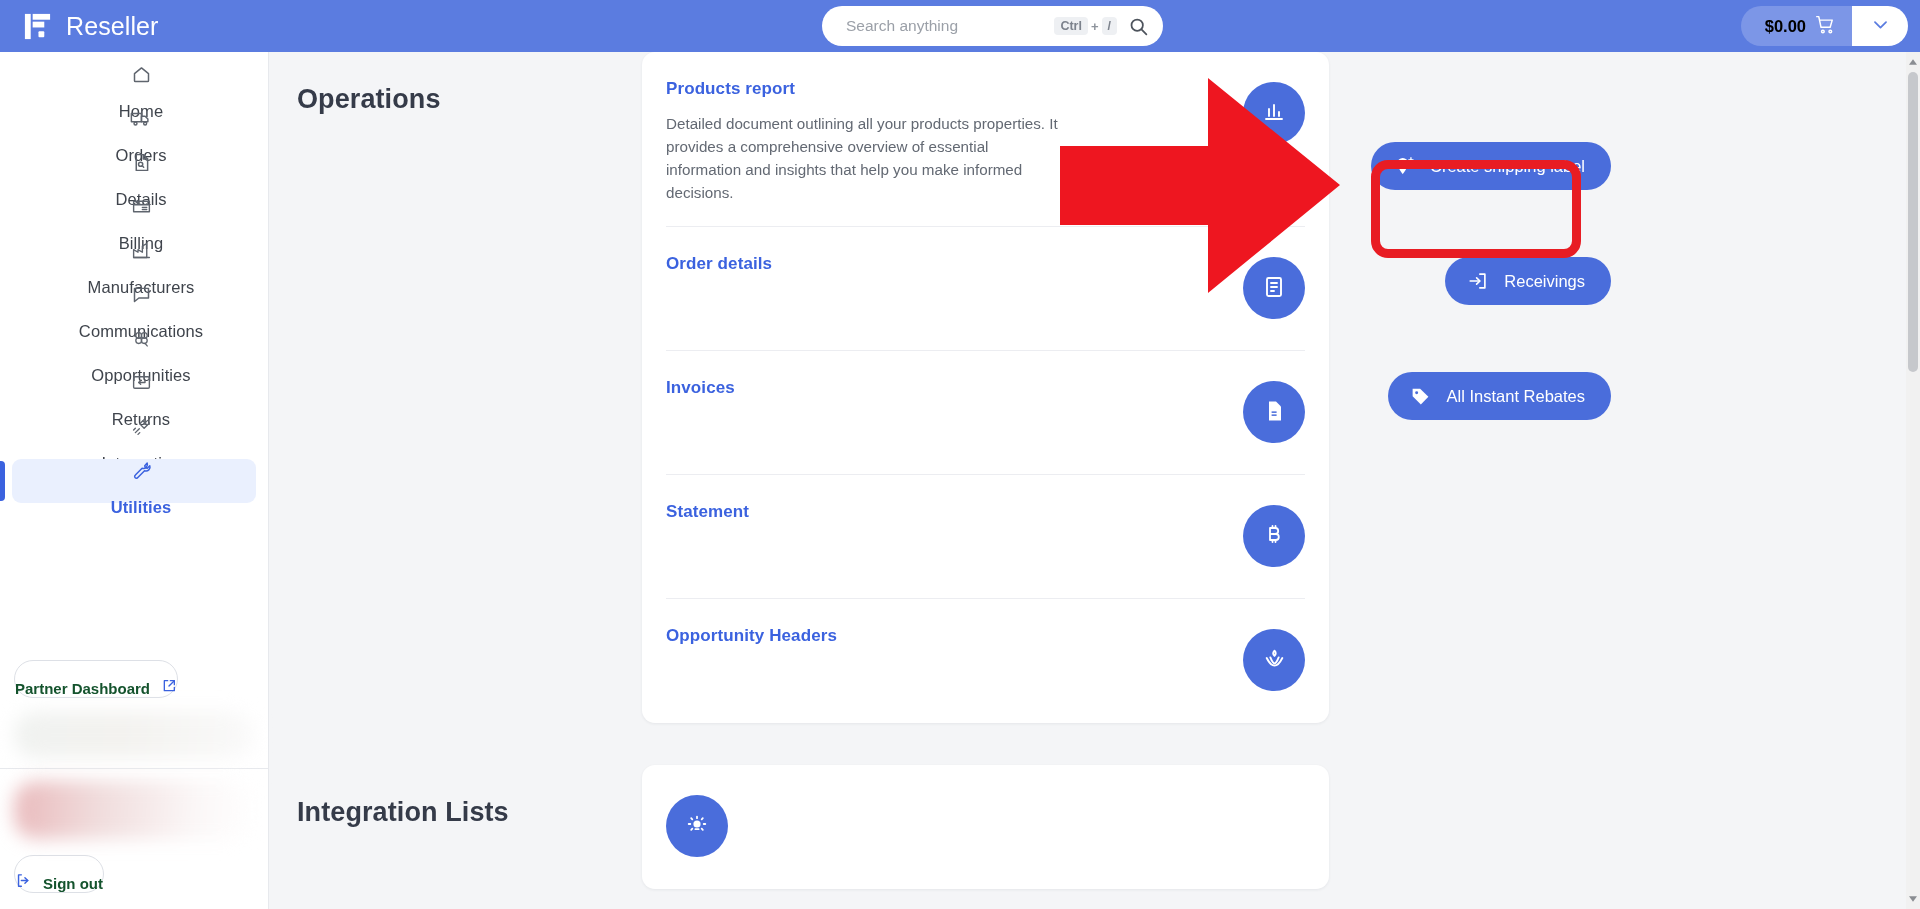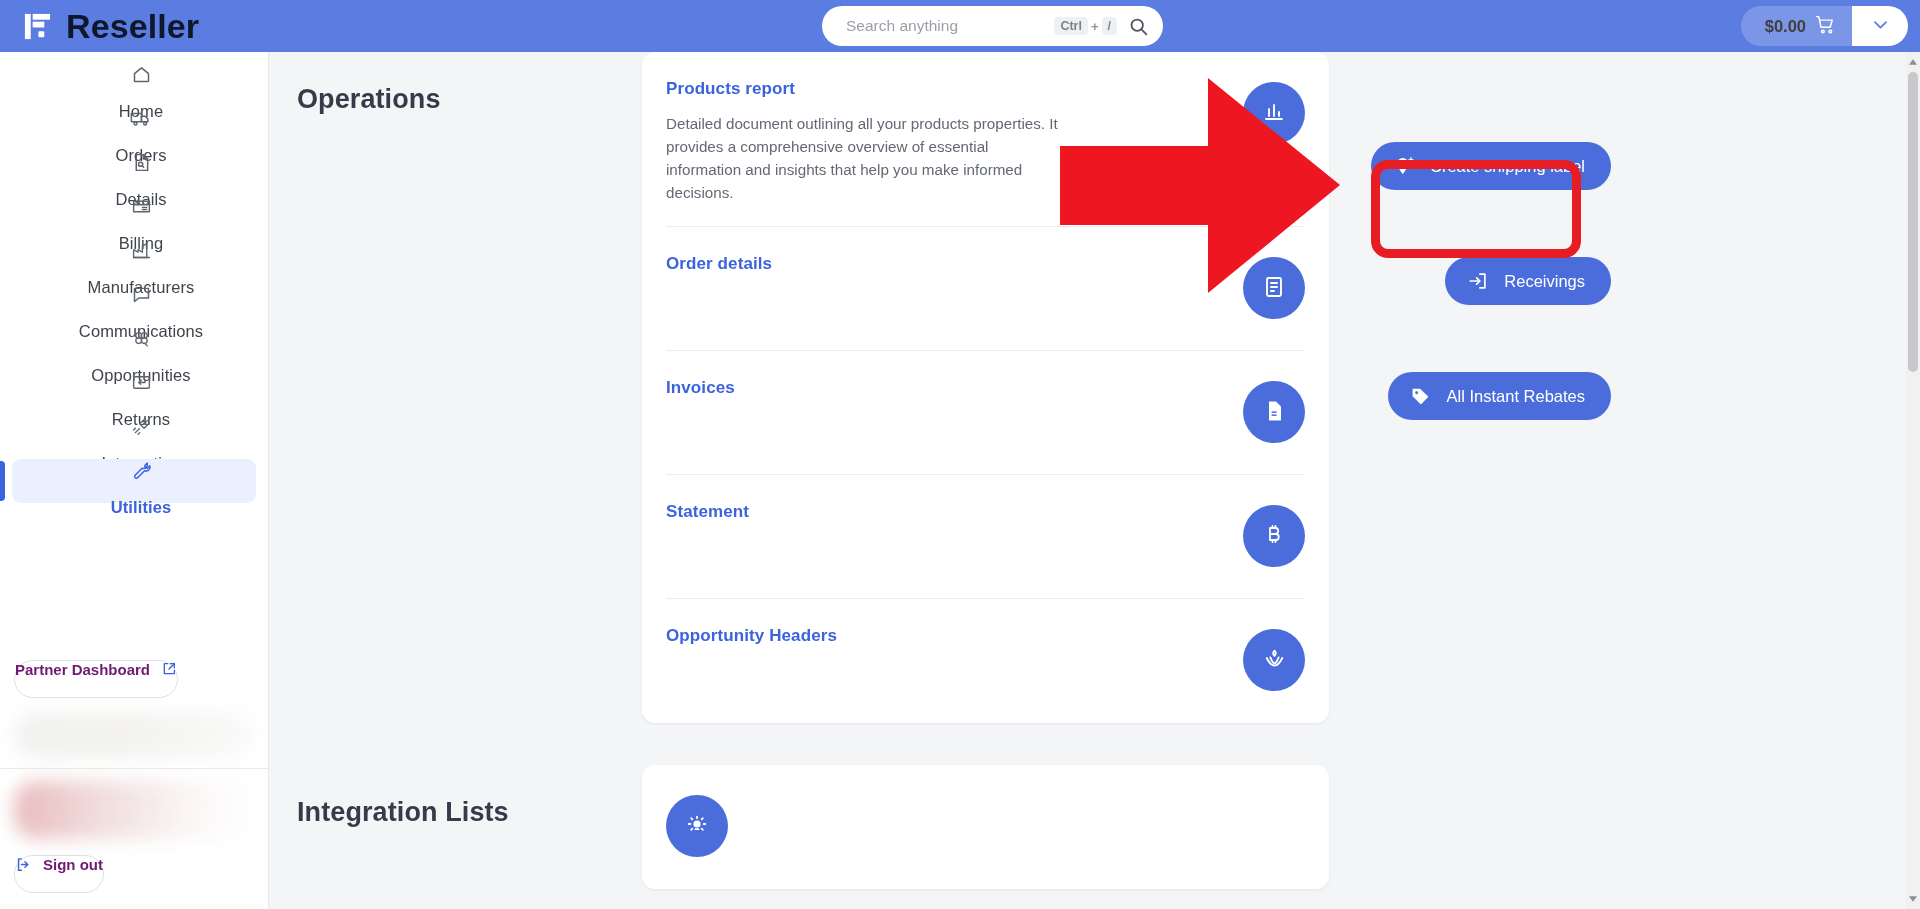--- a/index.html
+++ b/index.html
@@ -19,21 +19,21 @@
     background: #5b7ce0;
     display: flex; align-items: center;
     z-index: 30;
   }
   .brand {
     display: flex; align-items: center; gap: 13px;
     padding-left: 22px; width: 269px;
   }
   .brand-logo { width: 31px; height: 31px; flex: 0 0 auto; }
   .brand-name {
-    color: #0f172a; font-size: 34px; font-weight: 700;
+    color: #ffffff; font-size: 25px; font-weight: 400;
     letter-spacing: .1px; white-space: nowrap;
   }
 
   .search-wrap {
     position: absolute; left: 822px; top: 6px;
     width: 341px; height: 40px;
     background: #ffffff;
     border-radius: 20px;
     display: flex; align-items: center;
     padding: 0 14px 0 24px;
@@ -63,21 +63,21 @@
     height: 40px; display: flex; align-items: stretch;
     border-radius: 20px; overflow: hidden;
   }
   .cart-amount-zone {
     background: #7c96e7;
     display: flex; align-items: center; gap: 9px;
     padding: 0 16px 0 24px;
     cursor: pointer;
   }
   .cart-amount {
-    color: #404040; font-size: 16.5px; font-weight: 700;
+    color: #000000; font-size: 16.5px; font-weight: 700;
     white-space: nowrap;
   }
   .cart-caret-zone {
     background: #ffffff; width: 56px;
     display: flex; align-items: center; justify-content: center;
     cursor: pointer;
   }
 
   
   .sidebar {
@@ -111,24 +111,24 @@
   .nav-item.active::before {
     content: ""; position: absolute;
     left: -12px; top: 2px;
     width: 5px; height: 40px;
     background: #3b62df; border-radius: 0 4px 4px 0;
   }
 
   
   .sidebar-footer { position: absolute; left: 0; bottom: 0; width: 268px; }
   .outline-btn {
-    display: flex; align-items: flex-start; justify-content: center; gap: 11px;
+    display: flex; align-items: flex-end; justify-content: center; gap: 11px;
     height: 38px; margin: 0 14px;
     border: 1px solid #dde0e6; border-radius: 20px;
-    color: #701a75; font-size: 15px; font-weight: 700;
+    color: #14532d; font-size: 15px; font-weight: 700;
     background: #ffffff; cursor: pointer;
     font-family: "Liberation Sans", sans-serif;
   }
   .blurred-block {
     margin: 14px 14px 0 14px; height: 46px;
     border-radius: 22px;
     background: linear-gradient(95deg, #f0f2f0 0%, #f3f2ef 45%, #fafafa 100%);
     filter: blur(9px);
   }
   .sb-divider { height: 1px; background: #e7e9ed; margin: 10px 0 0 0; }

